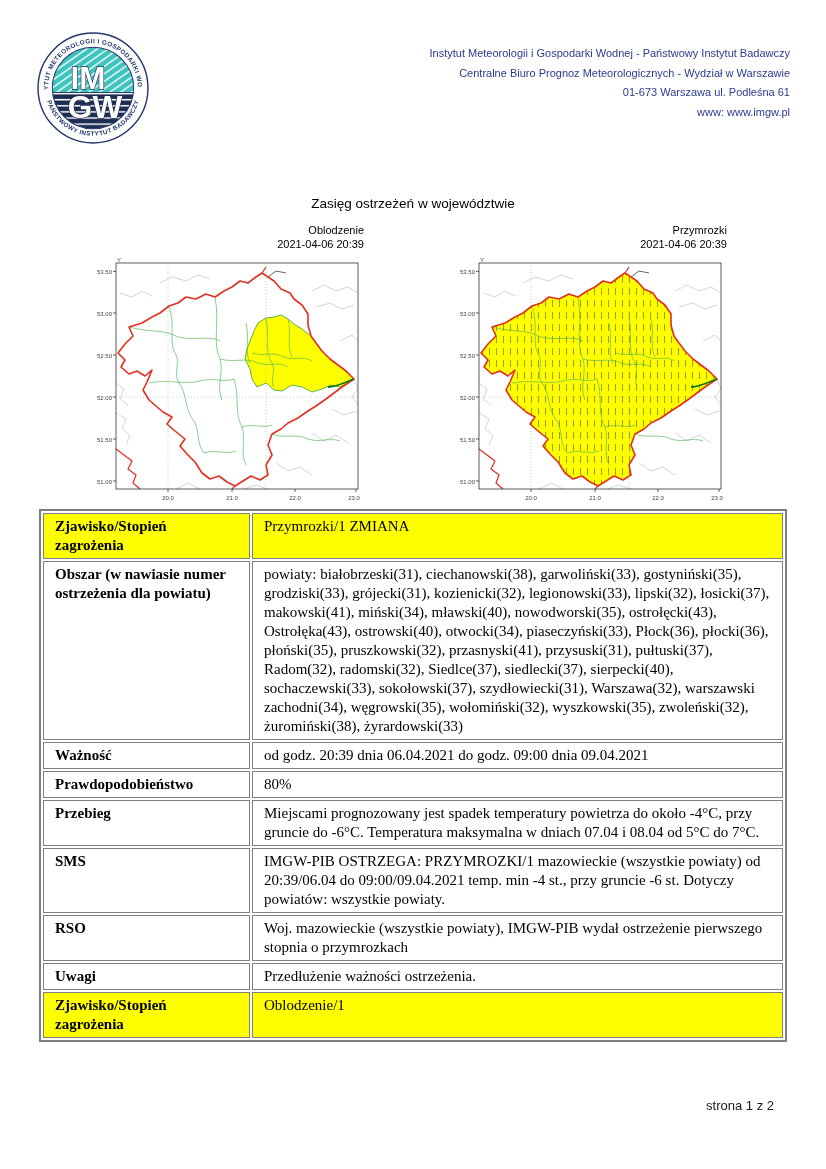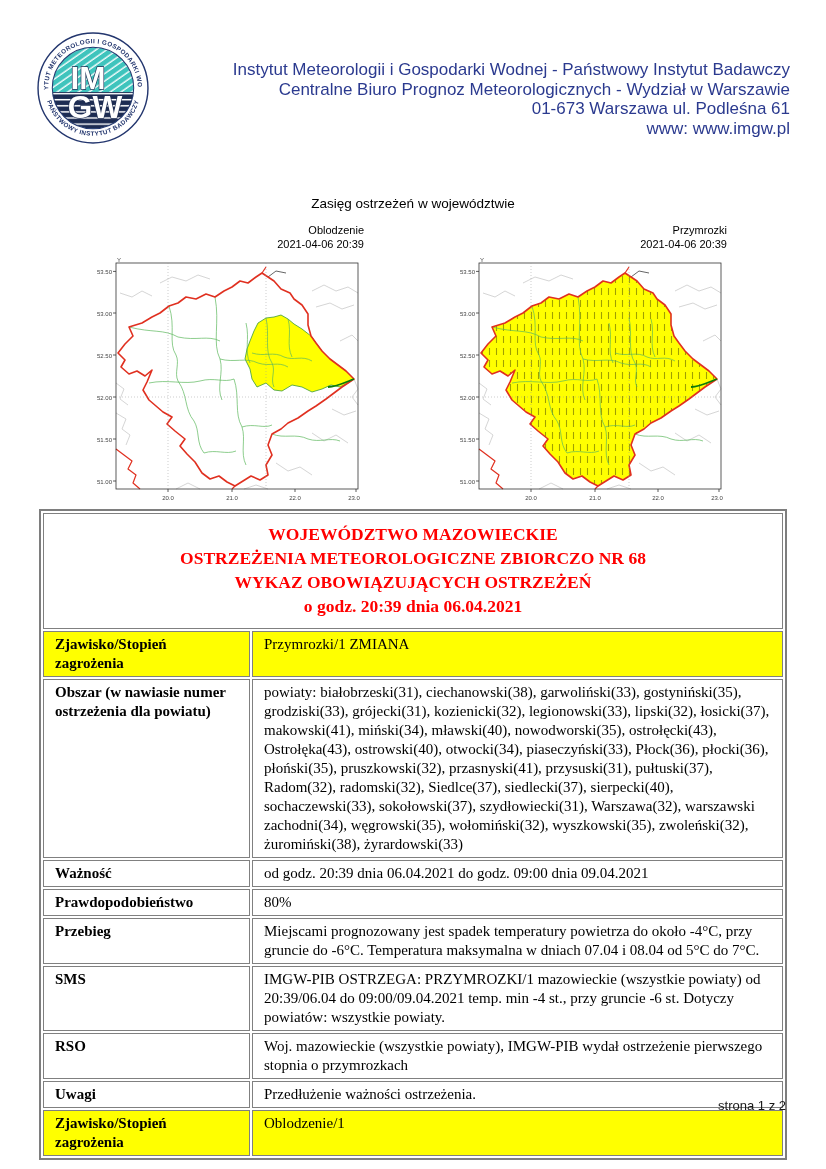--- a/index.html
+++ b/index.html
@@ -8,22 +8,22 @@
     --logo_teal:#3fc4bd; --logo_navy:#1d2c52; --table_border_gray:#808080;
   }
   html,body{margin:0;padding:0;}
   body{
     width:826px;height:1169px;background:#ffffff;position:relative;overflow:hidden;
     font-family:"Liberation Sans","DejaVu Sans",sans-serif;color:#000;
   }
   
   .logo{position:absolute;left:36px;top:31px;width:114px;height:114px;}
   .hdr{
-    position:absolute;top:60px;right:36px;width:560px;text-align:right;
-    color:var(--brand_navy);font-size:17px;line-height:19.5px;
+    position:absolute;top:44px;right:36px;width:560px;text-align:right;
+    color:var(--brand_navy);font-size:11px;line-height:19.5px;
   }
   .hdr .b{font-weight:normal;text-align:right;}
   
   .section-title{
     position:absolute;top:196px;left:36px;right:36px;text-align:center;
     font-size:13.5px;color:#000;
   }
   
   .map-fig{position:absolute;top:224px;width:276px;}
   .map-fig.left{left:92px;}
@@ -43,21 +43,21 @@
     border:1px solid var(--table_border_gray);
     vertical-align:top;padding:3px 11px;font-size:15px;line-height:19px;
   }
   .warn-table td.title-cell{
     text-align:center;color:var(--alert_red);font-weight:bold;
     font-size:17.5px;line-height:24px;padding:8px 6px 10px 6px;
   }
   .warn-table td.lbl{font-weight:bold;width:183px;}
   .warn-table tr.hl td{background:var(--warning_yellow);}
   
-  .footer{position:absolute;top:1098px;right:40px;font-size:13px;color:#1a1a1a;}
+  .footer{position:absolute;top:1098px;right:52px;font-size:13px;color:#1a1a1a;}
 </style>
 </head>
 <body>
 
 <svg class="logo" viewBox="0 0 112 112">
   <defs>
     <clipPath id="logoClip">
         <circle cx="56" cy="56" r="40"></circle>
       </clipPath>
     <pattern id="diag" width="6" height="6" patternUnits="userSpaceOnUse" patternTransform="rotate(55)">
@@ -211,28 +211,20 @@
       <use href="#g-green"></use>
       <use href="#voiv" fill="none" stroke="var(--map_border_red)" stroke-width="1.6" stroke-linejoin="round"></use>
       <path d="M238 116 C228 120 220 124 212 124" fill="none" stroke="#0a7a0a" stroke-width="1.8"></path>
     </g>
     <use href="#g-axes"></use>
   </svg>
 </figure>
 
 <table class="warn-table">
   <tbody>
-  <tr>
-    <td colspan="2" class="title-cell">
-      <div>WOJEWÓDZTWO MAZOWIECKIE</div>
-      <div>OSTRZEŻENIA METEOROLOGICZNE ZBIORCZO NR 68</div>
-      <div>WYKAZ OBOWIĄZUJĄCYCH OSTRZEŻEŃ</div>
-      <div>o godz. 20:39 dnia 06.04.2021</div>
-    </td>
-  </tr>
   <tr class="hl">
     <td class="lbl">Zjawisko/Stopień zagrożenia</td>
     <td class="val">Przymrozki/1 ZMIANA</td>
   </tr>
   <tr>
     <td class="lbl">Obszar (w nawiasie numer ostrzeżenia dla powiatu)</td>
     <td class="val">powiaty: białobrzeski(31), ciechanowski(38), garwoliński(33), gostyniński(35), grodziski(33), grójecki(31), kozienicki(32), legionowski(33), lipski(32), łosicki(37), makowski(41), miński(34), mławski(40), nowodworski(35), ostrołęcki(43), Ostrołęka(43), ostrowski(40), otwocki(34), piaseczyński(33), Płock(36), płocki(36), płoński(35), pruszkowski(32), przasnyski(41), przysuski(31), pułtuski(37), Radom(32), radomski(32), Siedlce(37), siedlecki(37), sierpecki(40), sochaczewski(33), sokołowski(37), szydłowiecki(31), Warszawa(32), warszawski zachodni(34), węgrowski(35), wołomiński(32), wyszkowski(35), zwoleński(32), żuromiński(38), żyrardowski(33)</td>
   </tr>
   <tr>
     <td class="lbl">Ważność</td>

